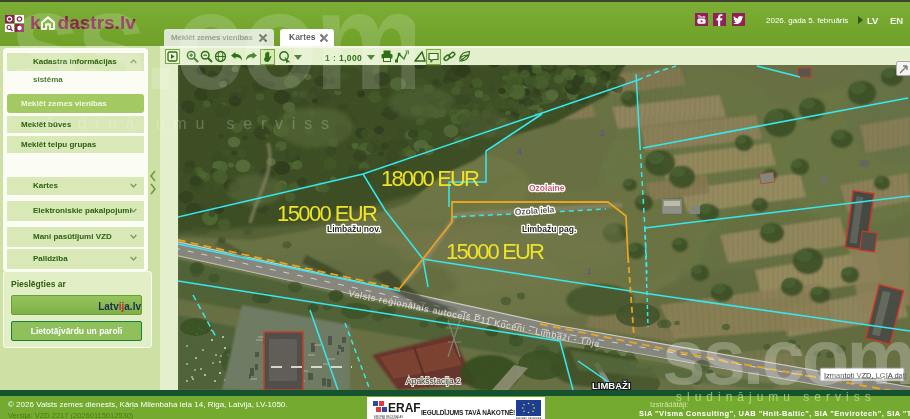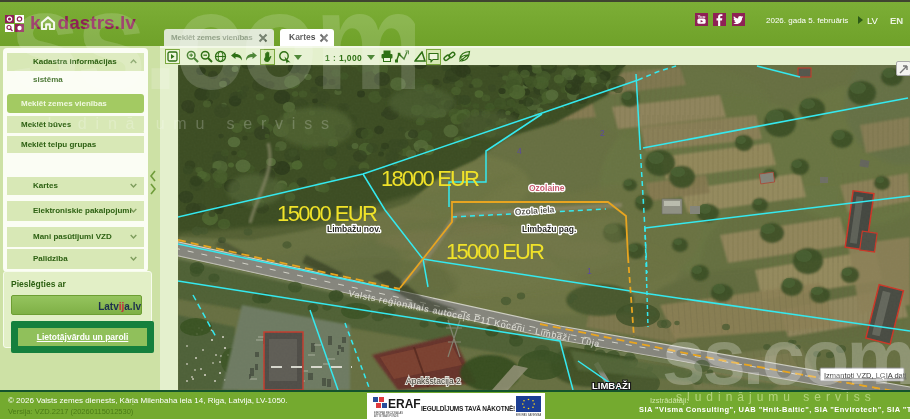--- a/index.html
+++ b/index.html
@@ -51,21 +51,21 @@
 
   <svg class="abs" style="left:42px;top:3px;" width="13" height="13" viewBox="0 0 13 13">
     <rect width="13" height="13" fill="#8e2155"></rect>
     <path d="M11 3.6 c-.3.2-.7.3-1 .4 .4-.3.6-.6.8-1 -.4.2-.8.4-1.2.5 -.4-.4-.9-.6-1.5-.6 -1.1 0-2 .9-2 2 0 .2 0 .3 0 .5 -1.7-.1-3.2-.9-4.2-2.1 -.2.3-.3.6-.3 1 0 .7.4 1.3.9 1.7 -.3 0-.6-.1-.9-.2 0 1 .7 1.8 1.6 2 -.2 0-.4.1-.5.1 -.1 0-.3 0-.4 0 .3.8 1 1.4 1.9 1.4 -.7.5-1.6.9-2.5.9 -.2 0-.3 0-.5 0 .9.6 2 .9 3.1.9 3.7 0 5.8-3.1 5.8-5.8 0-.1 0-.2 0-.3 .4-.3.7-.6 1-1 Z" fill="#fff"></path>
   </svg>
 
   <div class="abs" style="left:76px;top:6px;font-size:8px;">2026. gada 5. februāris</div>
 
   <div class="abs" style="left:168px;top:6px;width:0;height:0;border-left:5px solid #2c5a16;border-top:4px solid transparent;border-bottom:4px solid transparent;"></div>
 
-  <div class="abs" style="left:177px;top:5px;font-size:9.5px;font-weight:normal;">LV</div>
+  <div class="abs" style="left:177px;top:5px;font-size:9.5px;font-weight:bold;">LV</div>
 
   <div class="abs" style="left:200px;top:5px;font-size:9.5px;font-weight:bold;color:#e9f2dd;">EN</div>
 </div>
 
 <div id="tabs" class="abs" style="left:160px;top:29px;height:17px;font-size:8.5px;">
 
   <div class="abs" style="left:4px;top:0;width:110px;height:17px;background:#dde6d2;border-radius:3px 3px 0 0;color:#93a289;font-weight:bold;line-height:17px;text-align:left;padding-left:7px;box-sizing:border-box;font-size:8px;letter-spacing:-0.2px;">Meklēt zemes vienības</div>
   <svg class="abs" style="left:98px;top:4px;" width="10" height="10" viewBox="0 0 10 10">
       <path d="M1.5 1.5 L8.5 8.5 M8.5 1.5 L1.5 8.5" stroke="#5c6a55" stroke-width="2"></path>
     </svg>
@@ -119,21 +119,21 @@
       </svg></div>
 
   <div class="abs" style="left:3px;top:225px;width:147px;height:75px;background:#e2efc6;border:1px solid #f6fbec;border-radius:3px;"></div>
 
   <div class="abs" style="left:11px;top:233px;font-size:8.5px;font-weight:bold;color:#2d6012;">Pieslēgties ar</div>
 
   <div class="abs" style="left:11px;top:249px;width:129px;height:18px;background:linear-gradient(#95c45e,#7fb046);border:1px solid #6d9e33;border-radius:2px;text-align:right;">
     <span style="font-size:10px;font-weight:bold;color:#1c2f4e;line-height:18px;">Latv<span style="color:#c6283c;">ij</span>a.lv</span>
   </div>
 
-  <div class="abs" style="left:11px;top:275px;width:129px;height:18px;background:#90c05b;border:7px solid #15803d;border-radius:2px;text-align:center;color:#fff;font-size:8.5px;font-weight:bold;line-height:18px;text-decoration:underline;">Lietotājvārdu un paroli</div>
+  <div class="abs" style="left:11px;top:275px;width:129px;height:18px;background:#90c05b;border:1px solid #15803d;border-radius:2px;text-align:center;color:#fff;font-size:8.5px;font-weight:bold;line-height:18px;">Lietotājvārdu un paroli</div>
 
   <svg class="abs" style="left:149px;top:123px;" width="8" height="26" viewBox="0 0 8 26">
     <path d="M6 2 L2 7 L6 12" fill="none" stroke="#6f9c3a" stroke-width="1.6"></path>
     <path d="M2 15 L6 20 L2 25" fill="none" stroke="#6f9c3a" stroke-width="1.6"></path>
   </svg>
 </div>
 
 <div id="toolbar" class="abs" style="left:160px;top:46px;width:750px;height:19px;background:#e4f0cd;border-top:2px solid #f2f8e6;box-sizing:border-box;">
 
   <svg class="abs" style="left:5px;top:1px;" width="15" height="15" viewBox="0 0 15 15">
@@ -1309,21 +1309,21 @@
 
 <text x="246" y="319" font-family="Liberation Sans, sans-serif" font-size="8.5" fill="#3c3c34" stroke="#e8e8e0" stroke-width="2" paint-order="stroke" opacity="0.95">Apakšstacija 2</text>
 
 <g>
         <rect x="660" y="303" width="84" height="13" fill="#ffffff" stroke="#888" rx="1"></rect>
 <text x="664" y="312.5" font-family="Liberation Sans, sans-serif" font-size="7.5" fill="#333" text-decoration="underline">Izmantoti VZD, LĢIA dati</text>
       </g>
 </g>
   </svg>
 
-<div id="footer" class="abs" style="left:0;top:390px;width:910px;height:29px;background:#74aa2f;border-top:2px solid #14532d;box-sizing:border-box;">
+<div id="footer" class="abs" style="left:0;top:390px;width:910px;height:29px;background:#74aa2f;border-top:6px solid #14532d;box-sizing:border-box;">
 
   <div class="abs" style="left:8px;top:4px;font-size:8px;color:#fff;white-space:nowrap;">© 2026 Valsts zemes dienests, Kārļa Milenbaha iela 14, Riga, Latvija, LV-1050.</div>
 
   <div class="abs" style="left:8px;top:14.5px;font-size:7.5px;color:#4a7a16;">Versija: VZD.2217 (20260115012530)</div>
 
   <div class="abs" style="left:367px;top:1px;width:178px;height:26px;background:#fff;"></div>
 
   <svg class="abs" style="left:372px;top:3px;" width="52" height="22" viewBox="0 0 52 22">
     <rect x="1" y="2" width="5" height="5" fill="#2a4d9b"></rect>
     <rect x="7" y="2" width="5" height="5" fill="#e03a3e"></rect>

